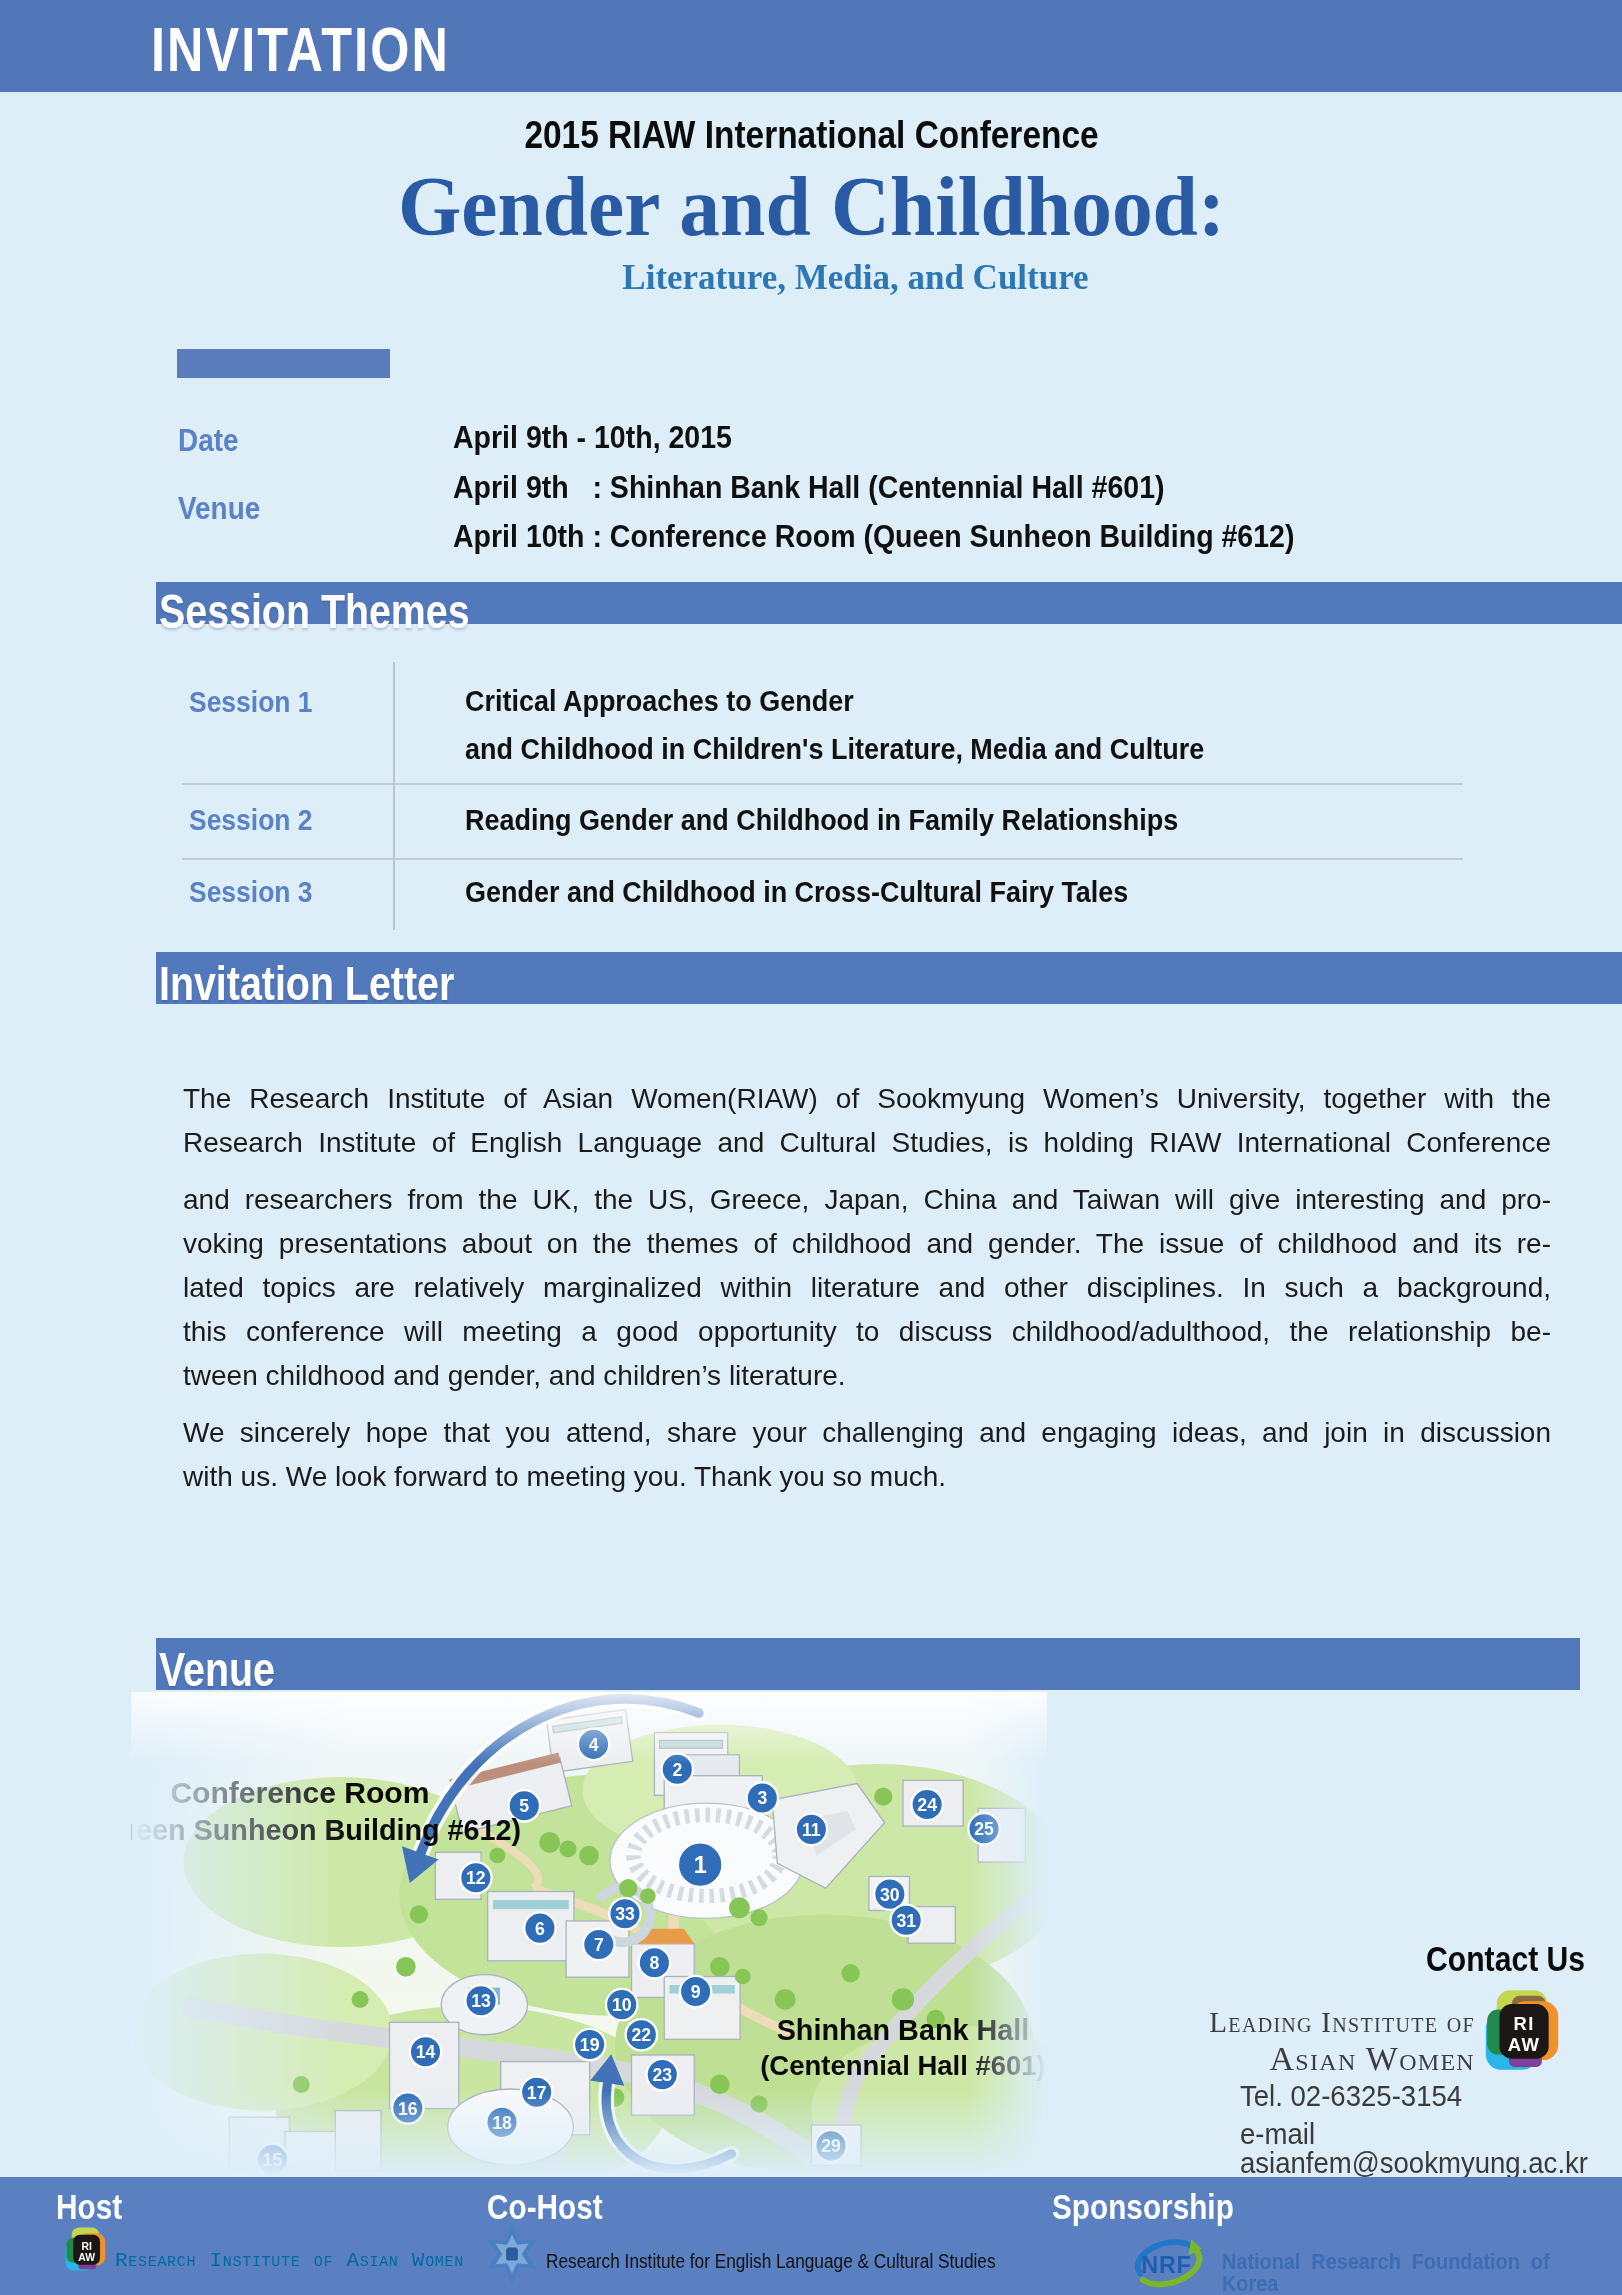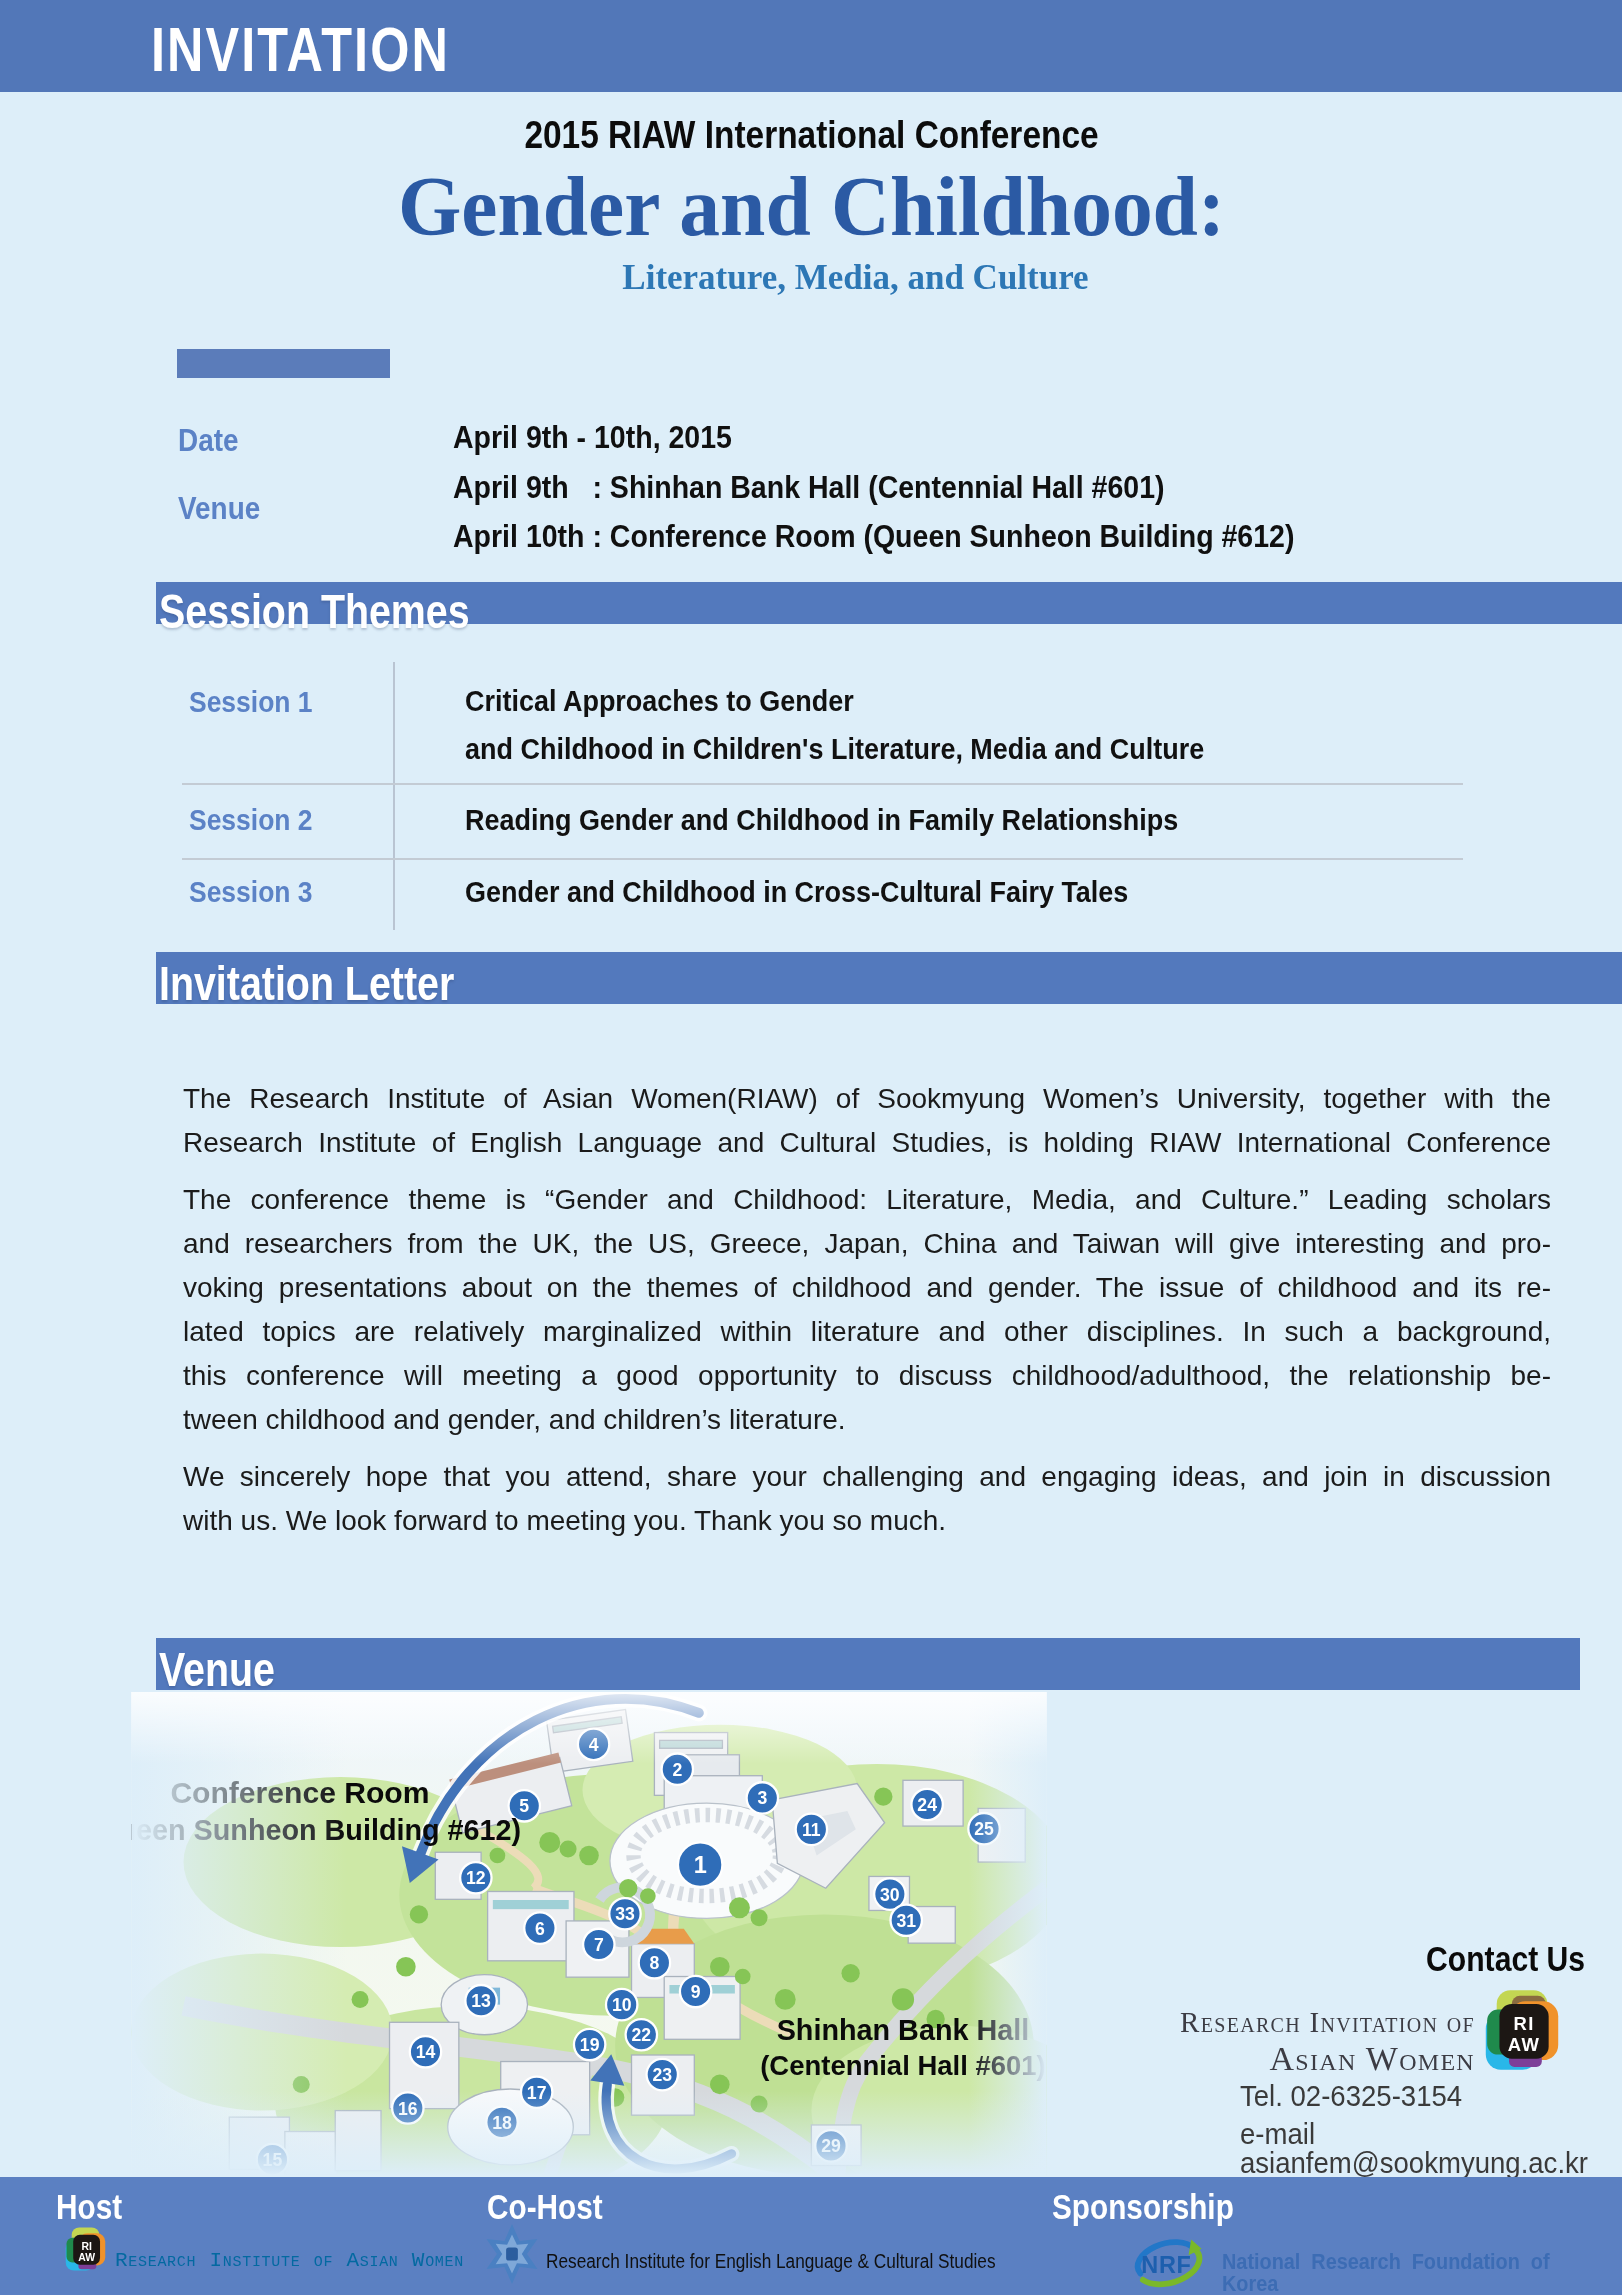--- a/index.html
+++ b/index.html
@@ -100,21 +100,20 @@
   <div class="abs sess-desc" style="left:465px;top:878px;">Gender and Childhood in Cross-Cultural Fairy Tales</div>
 
   <div class="abs bar" style="left:156px;top:952px;width:1467px;height:52px;"></div>
   <div class="abs bar-h" style="left:159px;top:960px;">Invitation Letter</div>
   <div class="abs letter" id="letter">
       <div class="para">
         <div class="lline">The Research Institute of Asian Women(RIAW) of Sookmyung Women’s University, together with the</div>
         <div class="lline">Research Institute of English Language and Cultural Studies, is holding RIAW International Conference</div>
       </div>
       <div class="para">
-        <div class="lline">The conference theme is “Gender and Childhood: Literature, Media, and Culture.” Leading scholars</div>
         <div class="lline">and researchers from the UK, the US, Greece, Japan, China and Taiwan will give interesting and pro-</div>
         <div class="lline">voking presentations about on the themes of childhood and gender. The issue of childhood and its re-</div>
         <div class="lline">lated topics are relatively marginalized within literature and other disciplines. In such a background,</div>
         <div class="lline">this conference will meeting a good opportunity to discuss childhood/adulthood, the relationship be-</div>
         <div class="lline last">tween childhood and gender, and children’s literature.</div>
       </div>
       <div class="para">
         <div class="lline">We sincerely hope that you attend, share your challenging and engaging ideas, and join in discussion</div>
         <div class="lline last">with us. We look forward to meeting you. Thank you so much.</div>
       </div>
@@ -311,21 +310,21 @@
     <text class="map-label" x="1180" y="586" font-size="42">(Centennial Hall #601)</text>
 
     <rect x="0" y="0" width="330" height="740" fill="url(#fadeL)"></rect>
     <rect x="1280" y="0" width="120" height="740" fill="url(#fadeR)"></rect>
     <rect x="0" y="610" width="1400" height="130" fill="url(#fadeB)"></rect>
     <rect x="0" y="0" width="1400" height="110" fill="url(#fadeT)"></rect>
   </svg>
 
   <div class="abs contact-title">Contact Us</div>
   <div class="abs org-block">
-    <div class="org-line1">Research Invitation of</div>
+    <div class="org-line1">Leading Institute of</div>
     <div class="org-line2">Asian Women</div>
   </div>
   <svg class="abs" style="left:1484px;top:1989px;width:76px;height:82px;" viewBox="0 0 110 120">
     <rect x="18" y="2" width="74" height="74" rx="20" fill="#c3d652"></rect>
     <rect x="40" y="10" width="50" height="32" rx="12" fill="#8a6b3f"></rect>
     <rect x="38" y="18" width="70" height="86" rx="22" fill="#f0922b"></rect>
     <rect x="2" y="36" width="76" height="82" rx="22" fill="#29b7e8"></rect>
     <rect x="4" y="30" width="38" height="66" rx="16" fill="#1f8a4c"></rect>
     <rect x="36" y="94" width="48" height="20" rx="8" fill="#7d3f98"></rect>
     <rect x="22" y="22" width="72" height="80" rx="18" fill="#1c1714"></rect>

